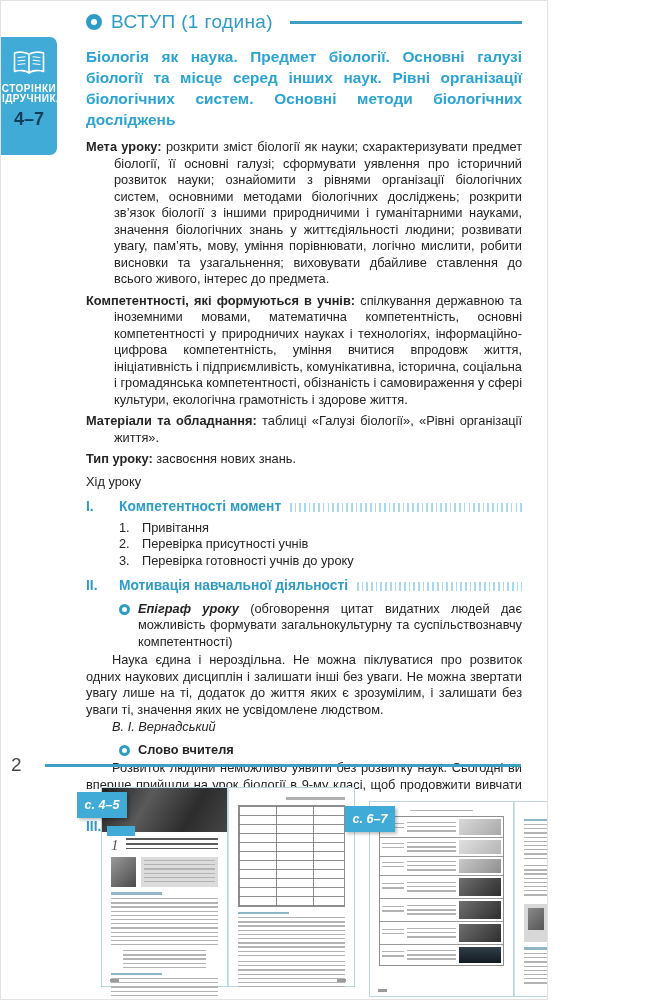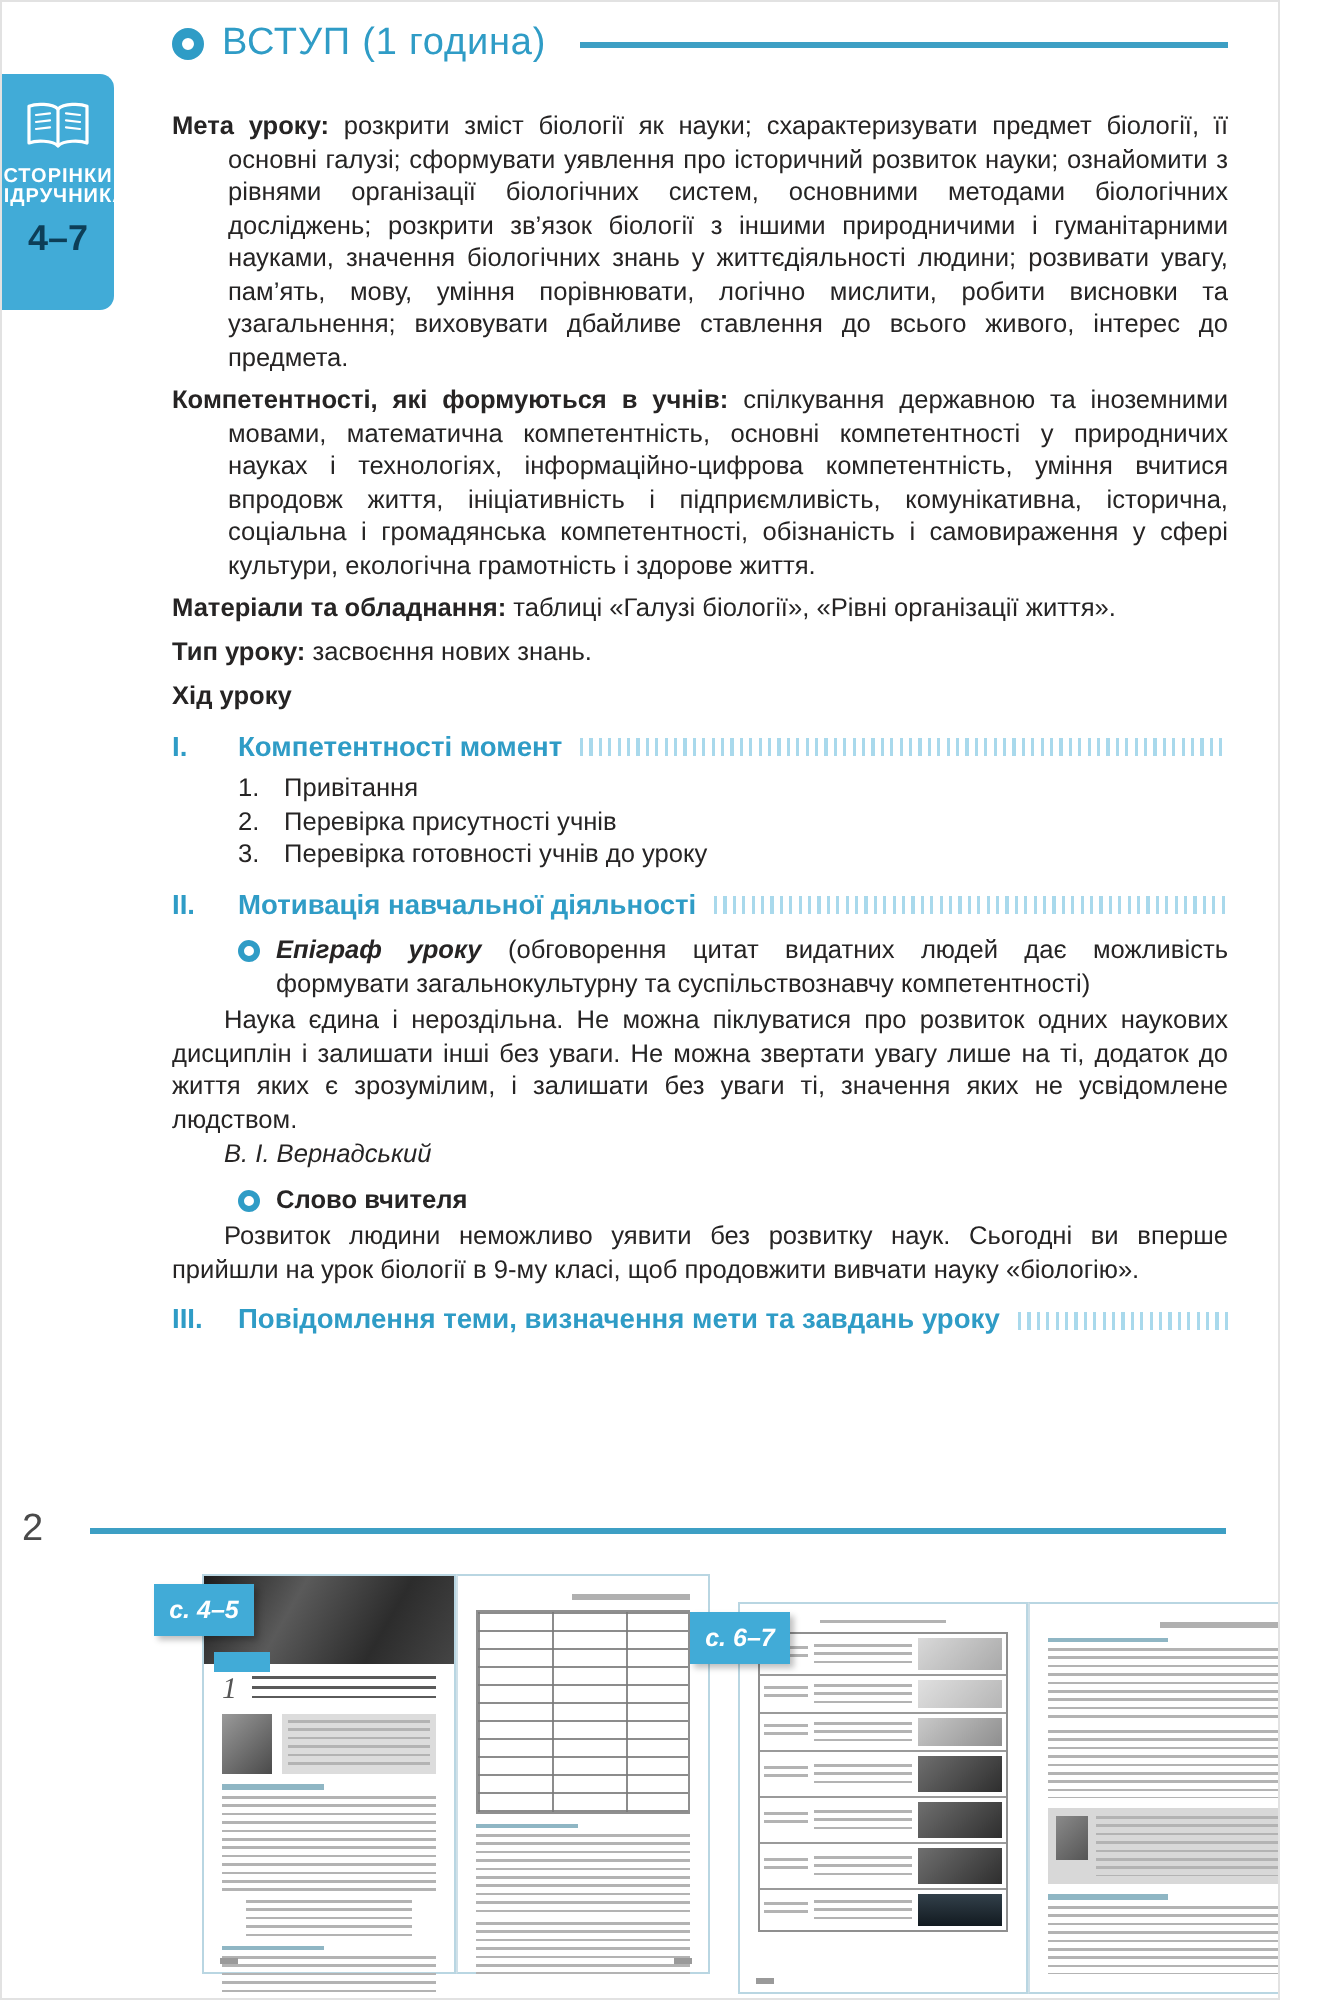--- a/index.html
+++ b/index.html
@@ -2,42 +2,42 @@
 <html lang="uk" style="--accent: #2f9cc6; --tab-blue: #41abd7; --filler: #a9d9ec; --title-blue: #2ba4d4; --text-dark: #262424; --rule: #3d9fc4;"><head>
 <meta charset="utf-8">
 <style>
   :root{
     --accent:#2f9cc6; --tab-blue:#41abd7; --filler:#a9d9ec;
     --title-blue:#2ba4d4; --text-dark:#262424; --rule:#3d9fc4;
   }
   *{margin:0;padding:0;box-sizing:border-box}
   html,body{background:#fff}
   .page{
-    width:640px;height:1000px;position:relative;background:#fff;
+    width:548px;height:1000px;position:relative;background:#fff;
     font-family:"Liberation Sans","DejaVu Sans",sans-serif;color:var(--text-dark);
     border:1px solid #e2e2e2;overflow:hidden;
   }
   
   .hdr{display:flex;align-items:center;gap:9px;padding:10px 25px 0 85px}
   .donut{width:16px;height:16px;border-radius:50%;border:5px solid var(--accent);background:#fff;flex:none}
   .hdr-title{font-size:19px;font-weight:400;color:var(--accent);letter-spacing:.4px;white-space:nowrap}
   .hdr-rule{flex:1;height:3px;background:var(--rule);margin-left:8px}
   
   .tab{position:absolute;left:0;top:36px;width:56px;height:118px;background:var(--tab-blue);
        border-radius:0 7px 7px 0;display:flex;flex-direction:column;align-items:center;padding-top:13px;z-index:2}
   .tab svg{width:34px;height:27px;margin-bottom:7px}
   .tab-t1{color:#fff;font-size:10px;font-weight:bold;letter-spacing:.5px;line-height:9.5px;text-align:left}
   .tab-pg{color:#0d3e57;font-size:18px;font-weight:bold;margin-top:6px}
   
   .content{padding:13px 25px 0 85px;font-size:12.8px;line-height:16.5px}
   .lesson{display:flex;font-weight:bold;font-size:15.4px;line-height:21px;margin-bottom:9px}
   .lesson-label{color:#262424;white-space:nowrap;margin-right:7px}
   .lesson-title{color:var(--title-blue);text-align:justify;flex:1}
   .meta{margin:0 0 5px;text-align:justify;padding-left:28px;text-indent:-28px}
-  .flow-head{font-weight:bold;margin-top:6px}
+  .flow-head{font-weight:normal;margin-top:6px}
   .sec{display:flex;align-items:center;margin-top:9px;color:var(--accent);font-weight:bold;font-size:13.8px}
   .sec-num{width:33px;flex:none}
   .sec-title{white-space:nowrap}
   .sec-fill{flex:1;height:9px;margin-left:9px;background:repeating-linear-gradient(90deg,var(--filler) 0 1.6px,transparent 1.6px 4.7px)}
   .olist{margin-top:4px;padding-left:33px}
   .oli{display:flex}
   .oli-num{width:23px;flex:none}
   .bullet-row{display:flex;margin:6px 0 0 33px}
   .donut-sm{width:11px;height:11px;border:3.2px solid var(--accent);border-radius:50%;background:#fff;flex:none;margin:3px 8px 0 0}
   .bullet-body{flex:1;text-align:justify}
@@ -110,20 +110,21 @@
       <path d="M21 6.2 L28 7 M21 9.7 L28 10.5 M21 13.2 L28 14" stroke-width="1.1"></path>
     </svg>
     <div class="tab-t1">СТОРІНКИ</div>
     <div class="tab-t1">ПІДРУЧНИКА</div>
     <div class="tab-pg">4–7</div>
   </aside>
 
   <main class="content">
 
     <div class="lesson">
+      <span class="lesson-title">Біологія як наука. Предмет біології. Основні галузі біології та місце серед інших наук. Рівні організації біологічних систем. Основні методи біологічних досліджень</span>
     </div>
 
     <p class="meta"><b>Мета уроку:</b> <span>розкрити зміст біології як науки; схарактеризувати предмет біології, її основні галузі; сформувати уявлення про історичний розвиток науки; ознайомити з рівнями організації біологічних систем, основними методами біологічних досліджень; розкрити зв’язок біології з іншими природничими і гуманітарними науками, значення біологічних знань у життєдіяльності людини; розвивати увагу, пам’ять, мову, уміння порівнювати, логічно мислити, робити висновки та узагальнення; виховувати дбайливе ставлення до всього живого, інтерес до предмета.</span></p>
     <p class="meta"><b>Компетентності, які формуються в учнів:</b> <span>спілкування державною та іноземними мовами, математична компетентність, основні компетентності у природничих науках і технологіях, інформаційно-цифрова компетентність, уміння вчитися впродовж життя, ініціативність і підприємливість, комунікативна, історична, соціальна і громадянська компетентності, обізнаність і самовираження у сфері культури, екологічна грамотність і здорове життя.</span></p>
     <p class="meta"><b>Матеріали та обладнання:</b> <span>таблиці «Галузі біології», «Рівні організації життя».</span></p>
     <p class="meta"><b>Тип уроку:</b> <span>засвоєння нових знань.</span></p>
 
     <p class="flow-head">Хід уроку</p>
 
     <div class="sec">

